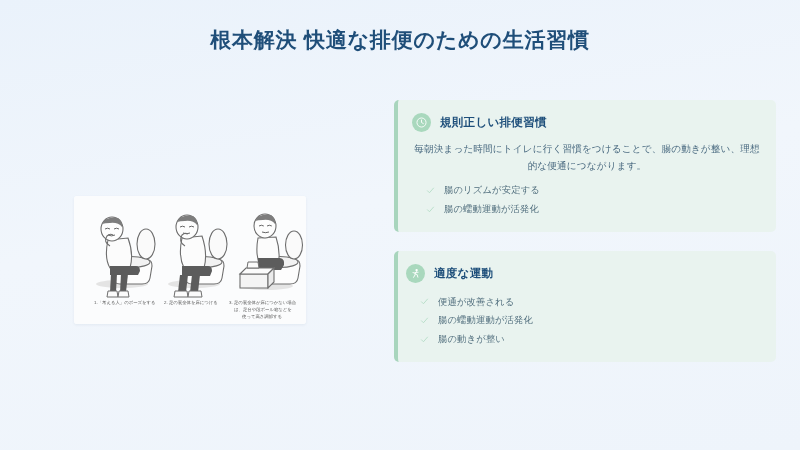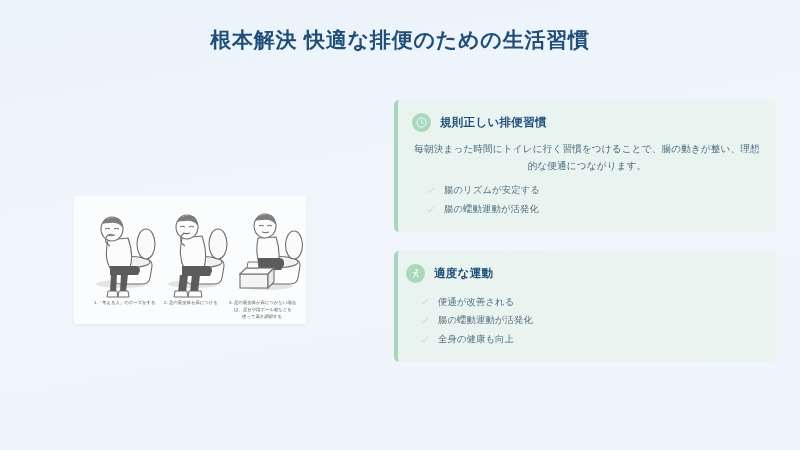--- a/index.html
+++ b/index.html
@@ -276,19 +276,19 @@
             </svg>
           </span>
           <span>腸の蠕動運動が活発化</span>
         </li>
         <li class="check-item">
           <span class="check-mark">
             <svg width="9" height="9" viewBox="0 0 12 12">
               <path d="M2 6.4 L4.6 9 L10 2.8" fill="none" stroke="currentColor" stroke-width="1.2" stroke-linecap="round" stroke-linejoin="round"></path>
             </svg>
           </span>
-          <span>全身の健康も向上</span>
+          <span>腸の動きが整い</span>
         </li>
       </ul>
     </div>
 
   </div>
 </div>
 
 </body></html>

